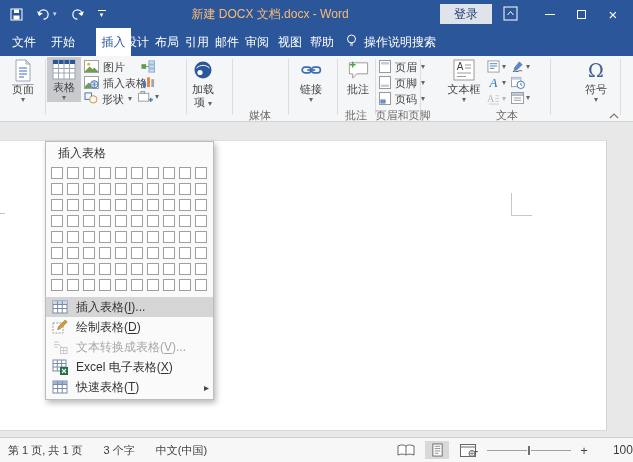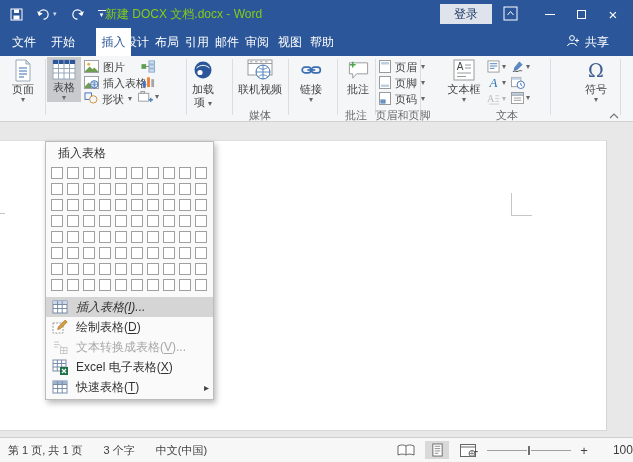--- a/index.html
+++ b/index.html
@@ -4,21 +4,21 @@
 <style>
   * { margin:0; padding:0; box-sizing:border-box; }
   html,body { width:633px; height:462px; overflow:hidden; }
   body { position:relative; font-family:"Liberation Sans", sans-serif; background:#e8e8e8; }
 
   
   .titlebar { position:absolute; top:0; left:0; right:0; height:28px; background:#2b579a; }
   .qat { position:absolute; left:10px; top:0; height:28px; display:flex; align-items:center; gap:13px; }
   .qat-item { display:flex; align-items:center; color:#fff; }
   .title { position:absolute; left:105px; width:330px; top:0; height:28px; line-height:28px;
-           text-align:left; color:#84cc16; font-size:12px; white-space:nowrap; }
+           text-align:center; color:#fdba74; font-size:12px; white-space:nowrap; }
   .signin { position:absolute; left:440px; top:4px; width:52px; height:20px; background:#dfe4ec;
             color:#1f3a66; font-size:12px; text-align:center; line-height:20px; cursor:default; }
   .rdo { position:absolute; left:503px; top:6px; }
   .winbtn { position:absolute; top:0; width:30px; height:28px; display:flex; align-items:center;
             justify-content:center; color:#fff; }
   .wb-min { left:535px; } .wb-max { left:566px; } .wb-close { left:598px; font-size:15px; }
   .minbar { width:10px; height:1px; background:#fff; }
   .maxbox { width:9px; height:9px; border:1px solid #fff; }
 
   
@@ -50,21 +50,21 @@
   
   .dropdown { position:absolute; left:45px; top:101px; width:169px; background:#fafafa;
               border:1px solid #bcbcbc; box-shadow:2px 3px 6px rgba(0,0,0,.28); z-index:20;
               padding-bottom:2px;margin-top:40px; }
   .dd-header { height:22px; line-height:23px; padding-left:12px; font-size:12px; color:#333; }
   .dd-grid { display:grid; grid-template-columns:repeat(10,12px); grid-auto-rows:12px;
              gap:4px; margin:3px 0 6px 5px; }
   .gcell { background:#fff; border:1px solid #a0a0a0; }
   .dd-item { height:20px; display:flex; align-items:center; gap:8px; padding:0 4px 0 6px;
              font-size:12px; color:#333; white-space:nowrap; }
-  .dd-item.hover { background:#d5d5d5;font-style:italic; }
+  .dd-item.hover { background:#d5d5d5; }
   .dd-item.disabled { color:#a8a8a8; }
   .micon { width:16px; height:16px; flex:0 0 16px; }
   .subArrow { margin-left:auto; font-size:10px; color:#444; }
   .dd-label u { text-underline-offset:2px; }
 
   
   .docarea { position:absolute; top:122px; left:0; right:0; bottom:25px; background:#e8e8e8; }
   .page { position:absolute; left:0; top:18px; width:607px; height:291px; background:#fff;
           border-right:1px solid #d4d4d4; border-top:1px solid #dedede; border-bottom:1px solid #d8d8d8; }
   .crop-v { position:absolute; left:511px; top:71px; width:1px; height:23px; background:#c6c6c6; }
@@ -138,29 +138,28 @@
   <div class="tab" style="left:4px;width:40px">文件</div>
   <div class="tab" style="left:46px;width:34px">开始</div>
   <div class="tab active" style="left:72px;width:35px">插入</div>
   <div class="tab" style="left:119px;width:36px">设计</div>
   <div class="tab" style="left:149px;width:36px">布局</div>
   <div class="tab" style="left:179px;width:36px">引用</div>
   <div class="tab" style="left:209px;width:36px">邮件</div>
   <div class="tab" style="left:239px;width:36px">审阅</div>
   <div class="tab" style="left:272px;width:36px">视图</div>
   <div class="tab" style="left:304px;width:36px">帮助</div>
-  <div class="share">
-    <span>
-      <svg width="14" height="13" viewBox="0 0 14 13">
-          <circle cx="6" cy="4" r="2.4" fill="none" stroke="#fff"></circle>
-          <path d="M1.5 12 C2 8.5 10 8.5 10.5 12" fill="none" stroke="#fff"></path>
-          <path d="M11 4.5 v4 M9 6.5 h4" stroke="#fff"></path>
-        </svg>
-    </span>
-    <span>共享</span>
+  <div class="tellme">
+    <span>
+      <svg width="11" height="14" viewBox="0 0 11 14">
+          <circle cx="5.5" cy="5" r="4" fill="none" stroke="#fff"></circle>
+          <path d="M4 9 h3 M4 11 h3" stroke="#fff"></path>
+        </svg>
+    </span>
+    <span>操作说明搜索</span>
   </div>
 </div>
 
 <div class="ribbon">
   <div class="rsep" style="left:45px"></div>
   <div class="rsep" style="left:186px"></div>
   <div class="rsep" style="left:232px"></div>
   <div class="rsep" style="left:288px"></div>
   <div class="rsep" style="left:337px"></div>
   <div class="rsep" style="left:375px"></div>
@@ -253,35 +252,20 @@
       <svg width="20" height="20" viewBox="0 0 20 20">
           <circle cx="10" cy="10" r="8.5" fill="#2b579a"></circle>
           <path d="M3.5 8 c4 -3.5 9 -3.5 13 0" stroke="#fff" fill="none"></path>
           <circle cx="7" cy="12.5" r="2.6" fill="#fff"></circle>
         </svg>
     </span>
     <span>加载</span>
     <span><span>项</span> <span class="dArrow" style="display:inline">▾</span></span>
   </div>
 
-  <div class="bigbtn" style="left:235px;width:50px">
-    <span class="bicon">
-      <svg width="26" height="22" viewBox="0 0 26 22">
-          <rect x="1" y="1" width="24" height="15" fill="#fff" stroke="#9a9a9a"></rect>
-          <path d="M1 4.5 h24" stroke="#9a9a9a"></path>
-          <rect x="3" y="2" width="2.5" height="1.5" fill="#bbb"></rect>
-          <rect x="8" y="2" width="2.5" height="1.5" fill="#bbb"></rect>
-          <rect x="13" y="2" width="2.5" height="1.5" fill="#bbb"></rect>
-          <rect x="18" y="2" width="2.5" height="1.5" fill="#bbb"></rect>
-          <circle cx="16" cy="13" r="7" fill="#fff" stroke="#3b6fb3"></circle>
-          <path d="M9 13 h14 M16 6 v14 M11.5 8.5 c2.8 2.2 6.2 2.2 9 0 M11.5 17.5 c2.8 -2.2 6.2 -2.2 9 0" fill="none" stroke="#3b6fb3" stroke-width="0.8"></path>
-        </svg>
-    </span>
-    <span>联机视频</span>
-  </div>
   <div class="grouplabel" style="left:235px;width:50px">媒体</div>
 
   <div class="bigbtn" style="left:291px;width:40px">
     <span class="bicon">
       <svg width="21" height="14" viewBox="0 0 22 15">
           <g fill="none" stroke="#3b6fb3" stroke-width="1.8">
             <rect x="1" y="4.5" width="9.5" height="6" rx="3"></rect>
             <rect x="11" y="4.5" width="9.5" height="6" rx="3"></rect>
           </g>
           <path d="M6.5 7.5 h8.5" stroke="#3b6fb3" stroke-width="1.8"></path>

